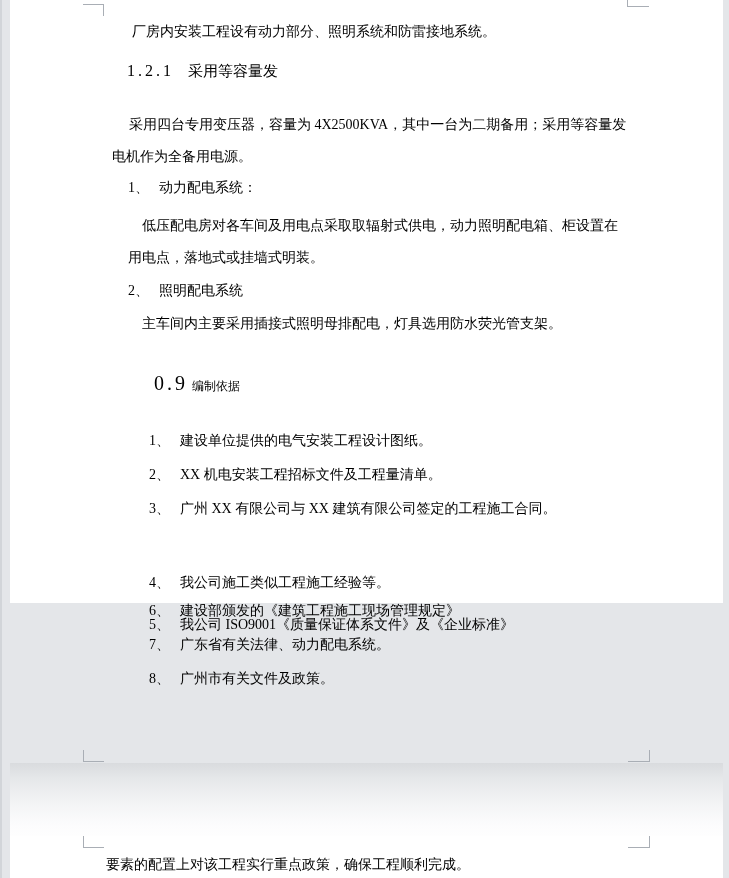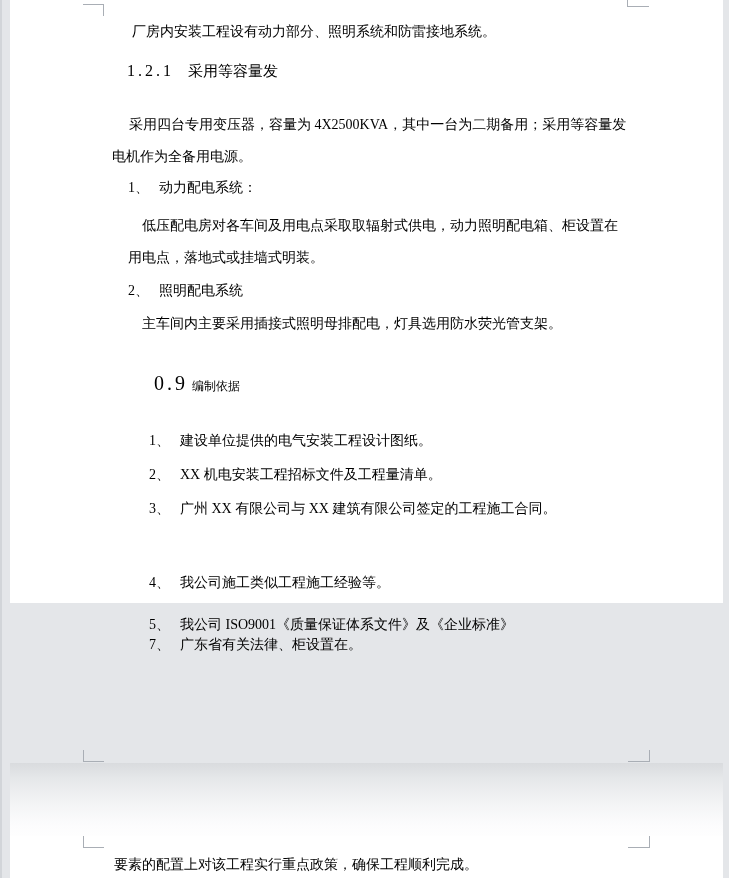--- a/index.html
+++ b/index.html
@@ -108,29 +108,35 @@
     </div>
     <div class="line ref-item" style="left:139px; top:501px;">
       <span class="item-num">3、</span><span class="item-text">广州 XX 有限公司与 XX 建筑有限公司签定的工程施工合同。</span>
     </div>
     <div class="line ref-item" style="left:139px; top:535px;margin-top:40px;">
       <span class="item-num">4、</span><span class="item-text">我公司施工类似工程施工经验等。</span>
     </div>
     <div class="line ref-item" style="left:139px; top:569px;margin-top:48px;">
       <span class="item-num">5、</span><span class="item-text">我公司 ISO9001《质量保证体系文件》及《企业标准》</span>
     </div>
+    <div class="line ref-item" style="left:139px; top:603px;">
+      <span class="item-num">6、</span><span class="item-text">建设部颁发的《建筑工程施工现场管理规定》</span>
+    </div>
     <div class="line ref-item" style="left:139px; top:637px;">
-      <span class="item-num">7、</span><span class="item-text">广东省有关法律、柜设置在。</span>
+      <span class="item-num">7、</span><span class="item-text">广东省有关法律、动力配电系统。</span>
+    </div>
+    <div class="line ref-item" style="left:139px; top:671px;">
+      <span class="item-num">8、</span><span class="item-text">广州市有关文件及政策。</span>
     </div>
   </div>
 
   <div id="page-gap"></div>
 
   <div class="paper" id="page2">
-    <div class="line" style="left:104px; top:21px;">要素的配置上对该工程实行重点政策，确保工程顺利完成。</div>
+    <div class="line" style="left:96px; top:21px;">要素的配置上对该工程实行重点政策，确保工程顺利完成。</div>
   </div>
 
   <div class="mark" style="left:83px;  top:4px;   width:21px; height:1px;"></div>
   <div class="mark" style="left:103px; top:4px;   width:1px;  height:12px;"></div>
   <div class="mark" style="left:627px; top:0px;   width:1px;  height:7px;"></div>
   <div class="mark" style="left:627px; top:6px;   width:22px; height:1px;"></div>
 
   <div class="mark" style="left:83px;  top:750px; width:1px;  height:12px;"></div>
   <div class="mark" style="left:83px;  top:761px; width:21px; height:1px;"></div>
   <div class="mark" style="left:649px; top:750px; width:1px;  height:12px;"></div>

